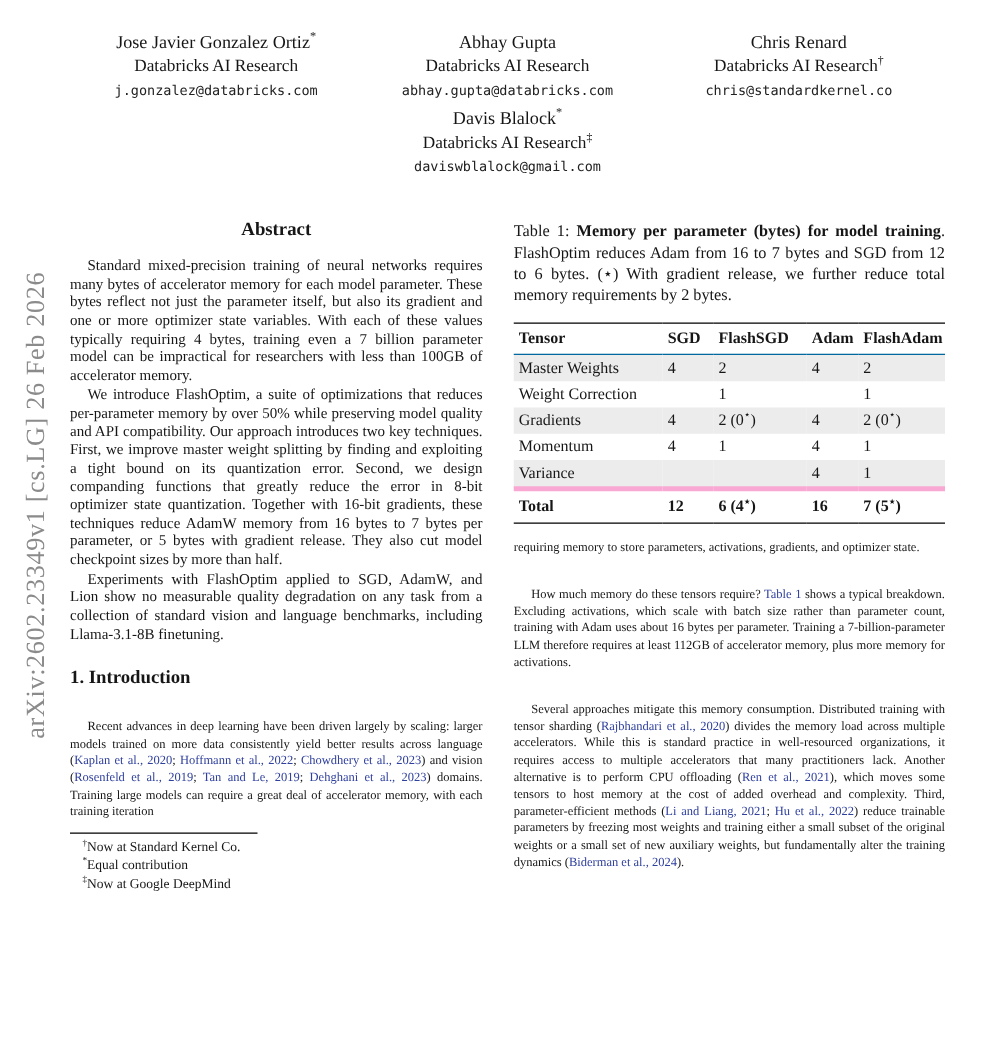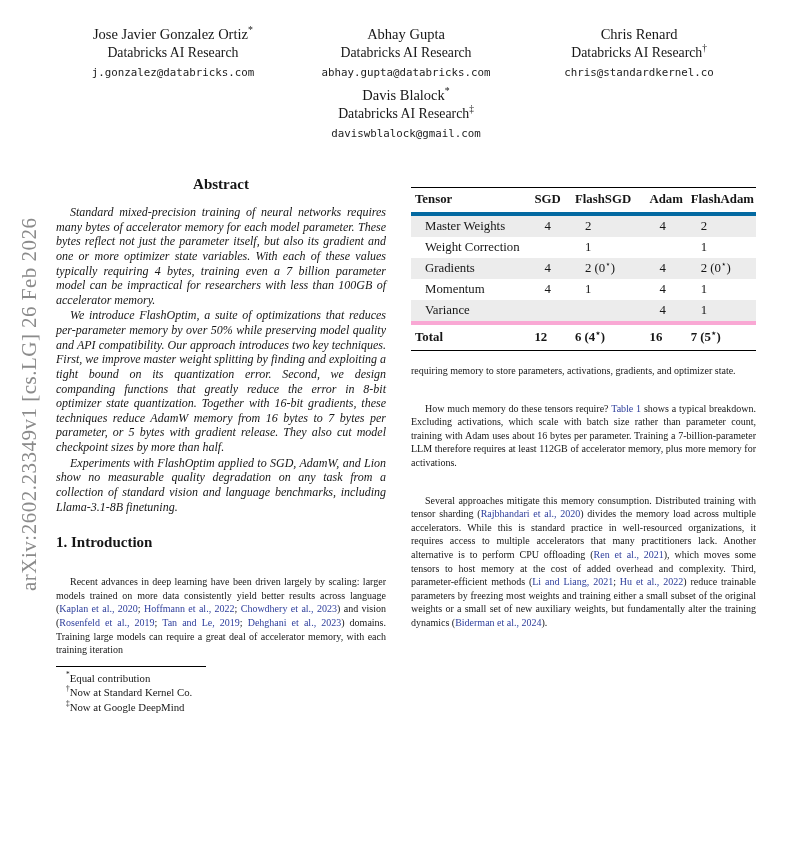--- a/index.html
+++ b/index.html
@@ -60,21 +60,20 @@
   }
   .col-left{width:330px;flex:0 0 330px;}
   .col-right{width:345px;flex:0 0 345px;}
   .abstract-heading{
     text-align:center;
     font-size:15px;
     font-weight:bold;
     margin:2px 0 12px;
   }
   .abs-para{
-    font-style:italic;
     font-size:12px;
     line-height:1.22;
     text-align:justify;
     text-indent:14px;
     margin-bottom:1px;
   }
   .section-heading{
     font-size:15px;
     font-weight:bold;
     margin:20px 0 11px;
@@ -109,23 +108,23 @@
     border-collapse:collapse;
     margin-top:13px;
     font-size:12.8px;
     border-top:1.5px solid #000;
     border-bottom:1.5px solid #000;
   }
   th{
     text-align:left;
     font-weight:bold;
     padding:4px 2px 5px 4px;
-    border-bottom:4px solid #0369a1;
-  }
-  td{padding:3px 2px 3px 14px;}
+    border-bottom:1px solid #0369a1;
+  }
+  td{padding:3px 2px 3px 4px;}
   tr.shaded{background:var(--shade);}
   tr.total td{
     border-top:4px solid #f9a8d4;
     font-weight:bold;
     padding:5px 2px 5px 4px;
   }
   col.c-label{width:36%;}
   col.c-sgd{width:12%;}
   col.c-fsgd{width:22%;}
   col.c-adam{width:12%;}
@@ -175,28 +174,31 @@
         </div>
 
       <h2 class="section-heading">1. Introduction</h2>
       <div id="intro-paras">
           <div class="body-para indent"><span>Recent advances in deep learning have been driven largely by scaling: larger models trained on more data consistently yield better results across language (</span><span class="cite">Kaplan et al., 2020</span><span>; </span><span class="cite">Hoffmann et al., 2022</span><span>; </span><span class="cite">Chowdhery et al., 2023</span><span>) and vision (</span><span class="cite">Rosenfeld et al., 2019</span><span>; </span><span class="cite">Tan and Le, 2019</span><span>; </span><span class="cite">Dehghani et al., 2023</span><span>) domains. Training large models can require a great deal of accelerator memory, with each training iteration</span></div>
         </div>
 
       <div class="footnote-block">
         <div class="footnote-rule"></div>
         <div id="footnote-list">
+            <div class="footnote"><sup>†</sup>Now at Standard Kernel Co.</div>
             <div class="footnote"><sup>*</sup>Equal contribution</div>
-            <div class="footnote"><sup>†</sup>Now at Standard Kernel Co.</div>
             <div class="footnote"><sup>‡</sup>Now at Google DeepMind</div>
           </div>
       </div>
     </div>
 
     <div class="col-right">
+      <div class="table-caption">
+        <span>Table 1: </span><b>Memory per parameter (bytes) for model training</b><span>. FlashOptim reduces Adam from 16 to 7 bytes and SGD from 12 to 6 bytes. (⋆) With gradient release, we further reduce total memory requirements by 2 bytes.</span>
+      </div>
 
       <table>
         <colgroup>
           <col class="c-label">
             <col class="c-sgd">
             <col class="c-fsgd">
             <col class="c-adam">
             <col class="c-fadam">
         </colgroup>
         <thead>

